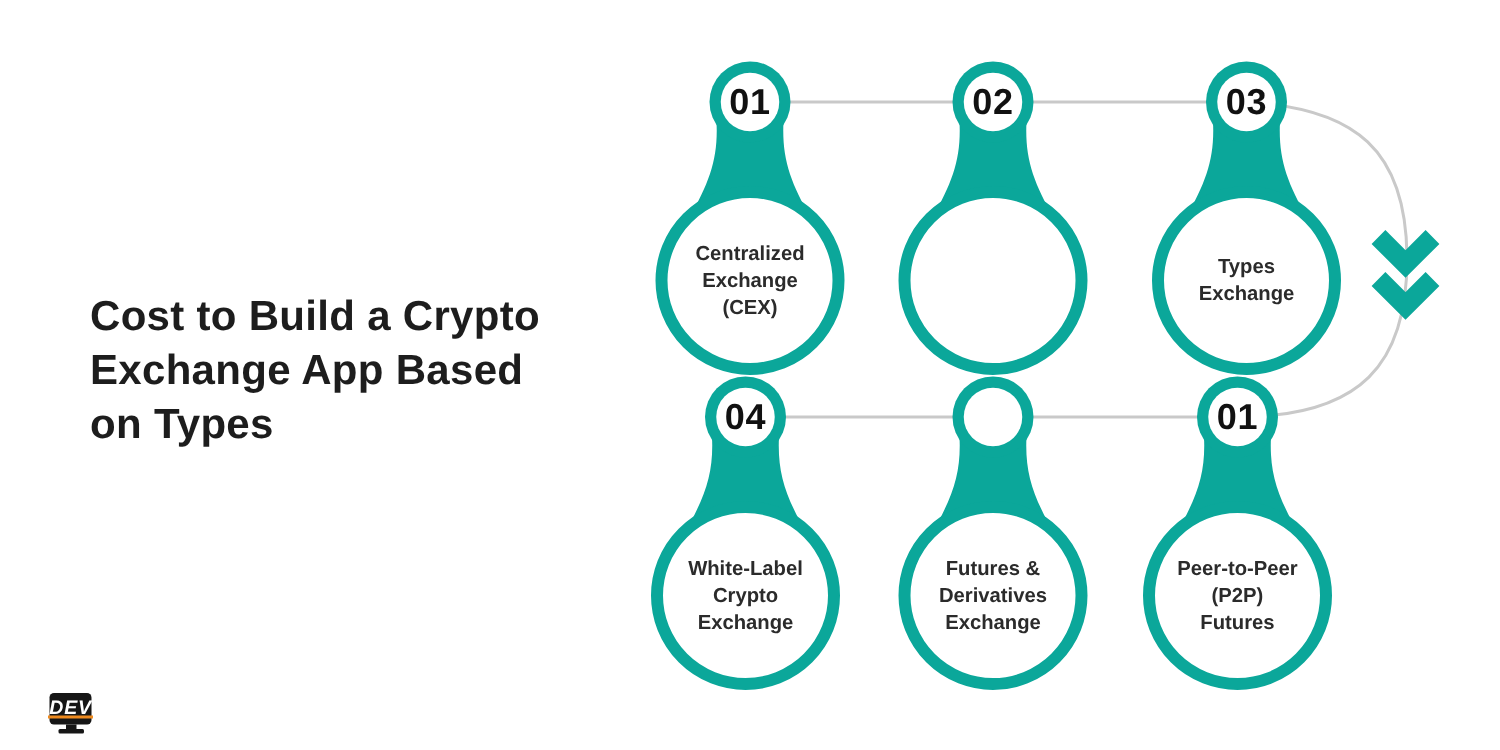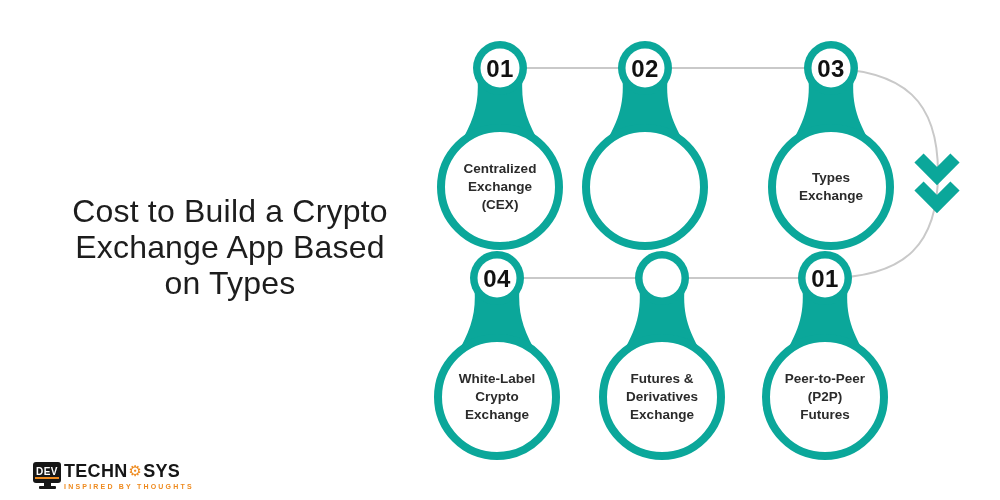--- a/index.html
+++ b/index.html
@@ -16,21 +16,21 @@
     font-family:"Liberation Sans",sans-serif;}
   .stage{position:relative;width:1000px;height:500px;background:#fff;}
 
   
   .connector-layer{position:absolute;left:0;top:0;z-index:0;}
   .flow-line{fill:none;stroke:var(--line);stroke-width:2px;}
   .chev{fill:none;stroke:var(--teal);stroke-width:13px;}
 
   
   .title{position:absolute;left:60px;top:193px;width:340px;z-index:1;
-    text-align:center;font-size:32px;line-height:36px;font-weight:400;
+    font-size:28px;line-height:36px;font-weight:700;
     letter-spacing:.2px;color:var(--title);white-space:pre-line;}
 
   
   .pin{position:absolute;width:130px;height:214px;z-index:2;}
   .pin svg{position:absolute;left:0;top:0;}
   .neck{fill:var(--teal);}
   .big-fill{fill:#ffffff;stroke:var(--teal);stroke-width:8px;}
   .head-outer{fill:var(--teal);}
   .head-inner{fill:#ffffff;}
   .pin-num{position:absolute;top:15px;left:0;width:100%;height:27px;
@@ -40,22 +40,22 @@
     display:flex;align-items:center;justify-content:center;text-align:center;
     font-size:13.5px;line-height:1.32;font-weight:700;color:var(--label);
     white-space:pre-line;}
 
   
   .logo{position:absolute;left:33px;top:462px;display:flex;align-items:flex-start;
     gap:3px;z-index:3;}
   .monitor-wrap{display:flex;flex-direction:column;align-items:center;}
   .monitor{width:28px;height:21px;background:var(--logo-dark);border-radius:3px;
     display:flex;align-items:center;justify-content:center;}
-  .monitor-text{color:#ffffff;font-size:10px;font-weight:700;letter-spacing:.5px;
-    border-bottom:2px solid var(--orange);line-height:10px;padding:0 1px;}
+  .monitor-text{color:#ffffff;font-size:13px;font-weight:700;letter-spacing:.5px;
+    border-bottom:2px solid var(--orange);line-height:10px;padding:0 1px;font-style:italic;}
   .stand-neck{width:7px;height:3px;background:var(--logo-dark);}
   .stand-base{width:17px;height:3px;background:var(--logo-dark);border-radius:1px;}
   .logo-textcol{display:flex;flex-direction:column;}
   .logo-name{display:flex;align-items:center;font-size:18px;font-weight:800;
     letter-spacing:.3px;color:var(--logo-dark);line-height:19px;}
   .gear{color:var(--orange);font-size:15px;line-height:15px;margin:0 1px;
     font-family:"DejaVu Sans",sans-serif;}
   .logo-tagline{font-size:7px;font-weight:700;letter-spacing:2.2px;
     color:var(--orange);margin-top:2px;white-space:nowrap;}
 </style>
@@ -82,21 +82,21 @@
       <circle class="big-fill" cx="65" cy="147" r="59"></circle>
       <circle class="head-outer" cx="65" cy="28" r="27"></circle>
       <circle class="head-inner" cx="65" cy="28" r="19.5"></circle>
     </svg>
     <div class="pin-num">01</div>
     <div class="pin-label">Centralized
 Exchange
 (CEX)</div>
   </div>
 
-  <div class="pin" style="left:580px;top:40px;">
+  <div class="pin" style="left:597px;top:40px;">
     <svg width="130" height="214" viewBox="0 0 130 214">
       <path class="neck" d="M42 32 C45 62 40 78 24 106 L106 106 C90 78 85 62 88 32 Z"></path>
       <circle class="big-fill" cx="65" cy="147" r="59"></circle>
       <circle class="head-outer" cx="65" cy="28" r="27"></circle>
       <circle class="head-inner" cx="65" cy="28" r="19.5"></circle>
     </svg>
     <div class="pin-num">02</div>
   </div>
 
   <div class="pin" style="left:766px;top:40px;">
@@ -150,23 +150,15 @@
   </div>
 
   <div class="logo">
     <div class="monitor-wrap">
       <div class="monitor">
         <span class="monitor-text">DEV</span>
       </div>
       <div class="stand-neck"></div>
       <div class="stand-base"></div>
     </div>
-    <div class="logo-textcol">
-      <div class="logo-name">
-        <span>TECHN</span>
-        <span class="gear">⚙</span>
-        <span>SYS</span>
-      </div>
-      <div class="logo-tagline">INSPIRED BY THOUGHTS</div>
-    </div>
   </div>
 
 </div>
 
 </body></html>

